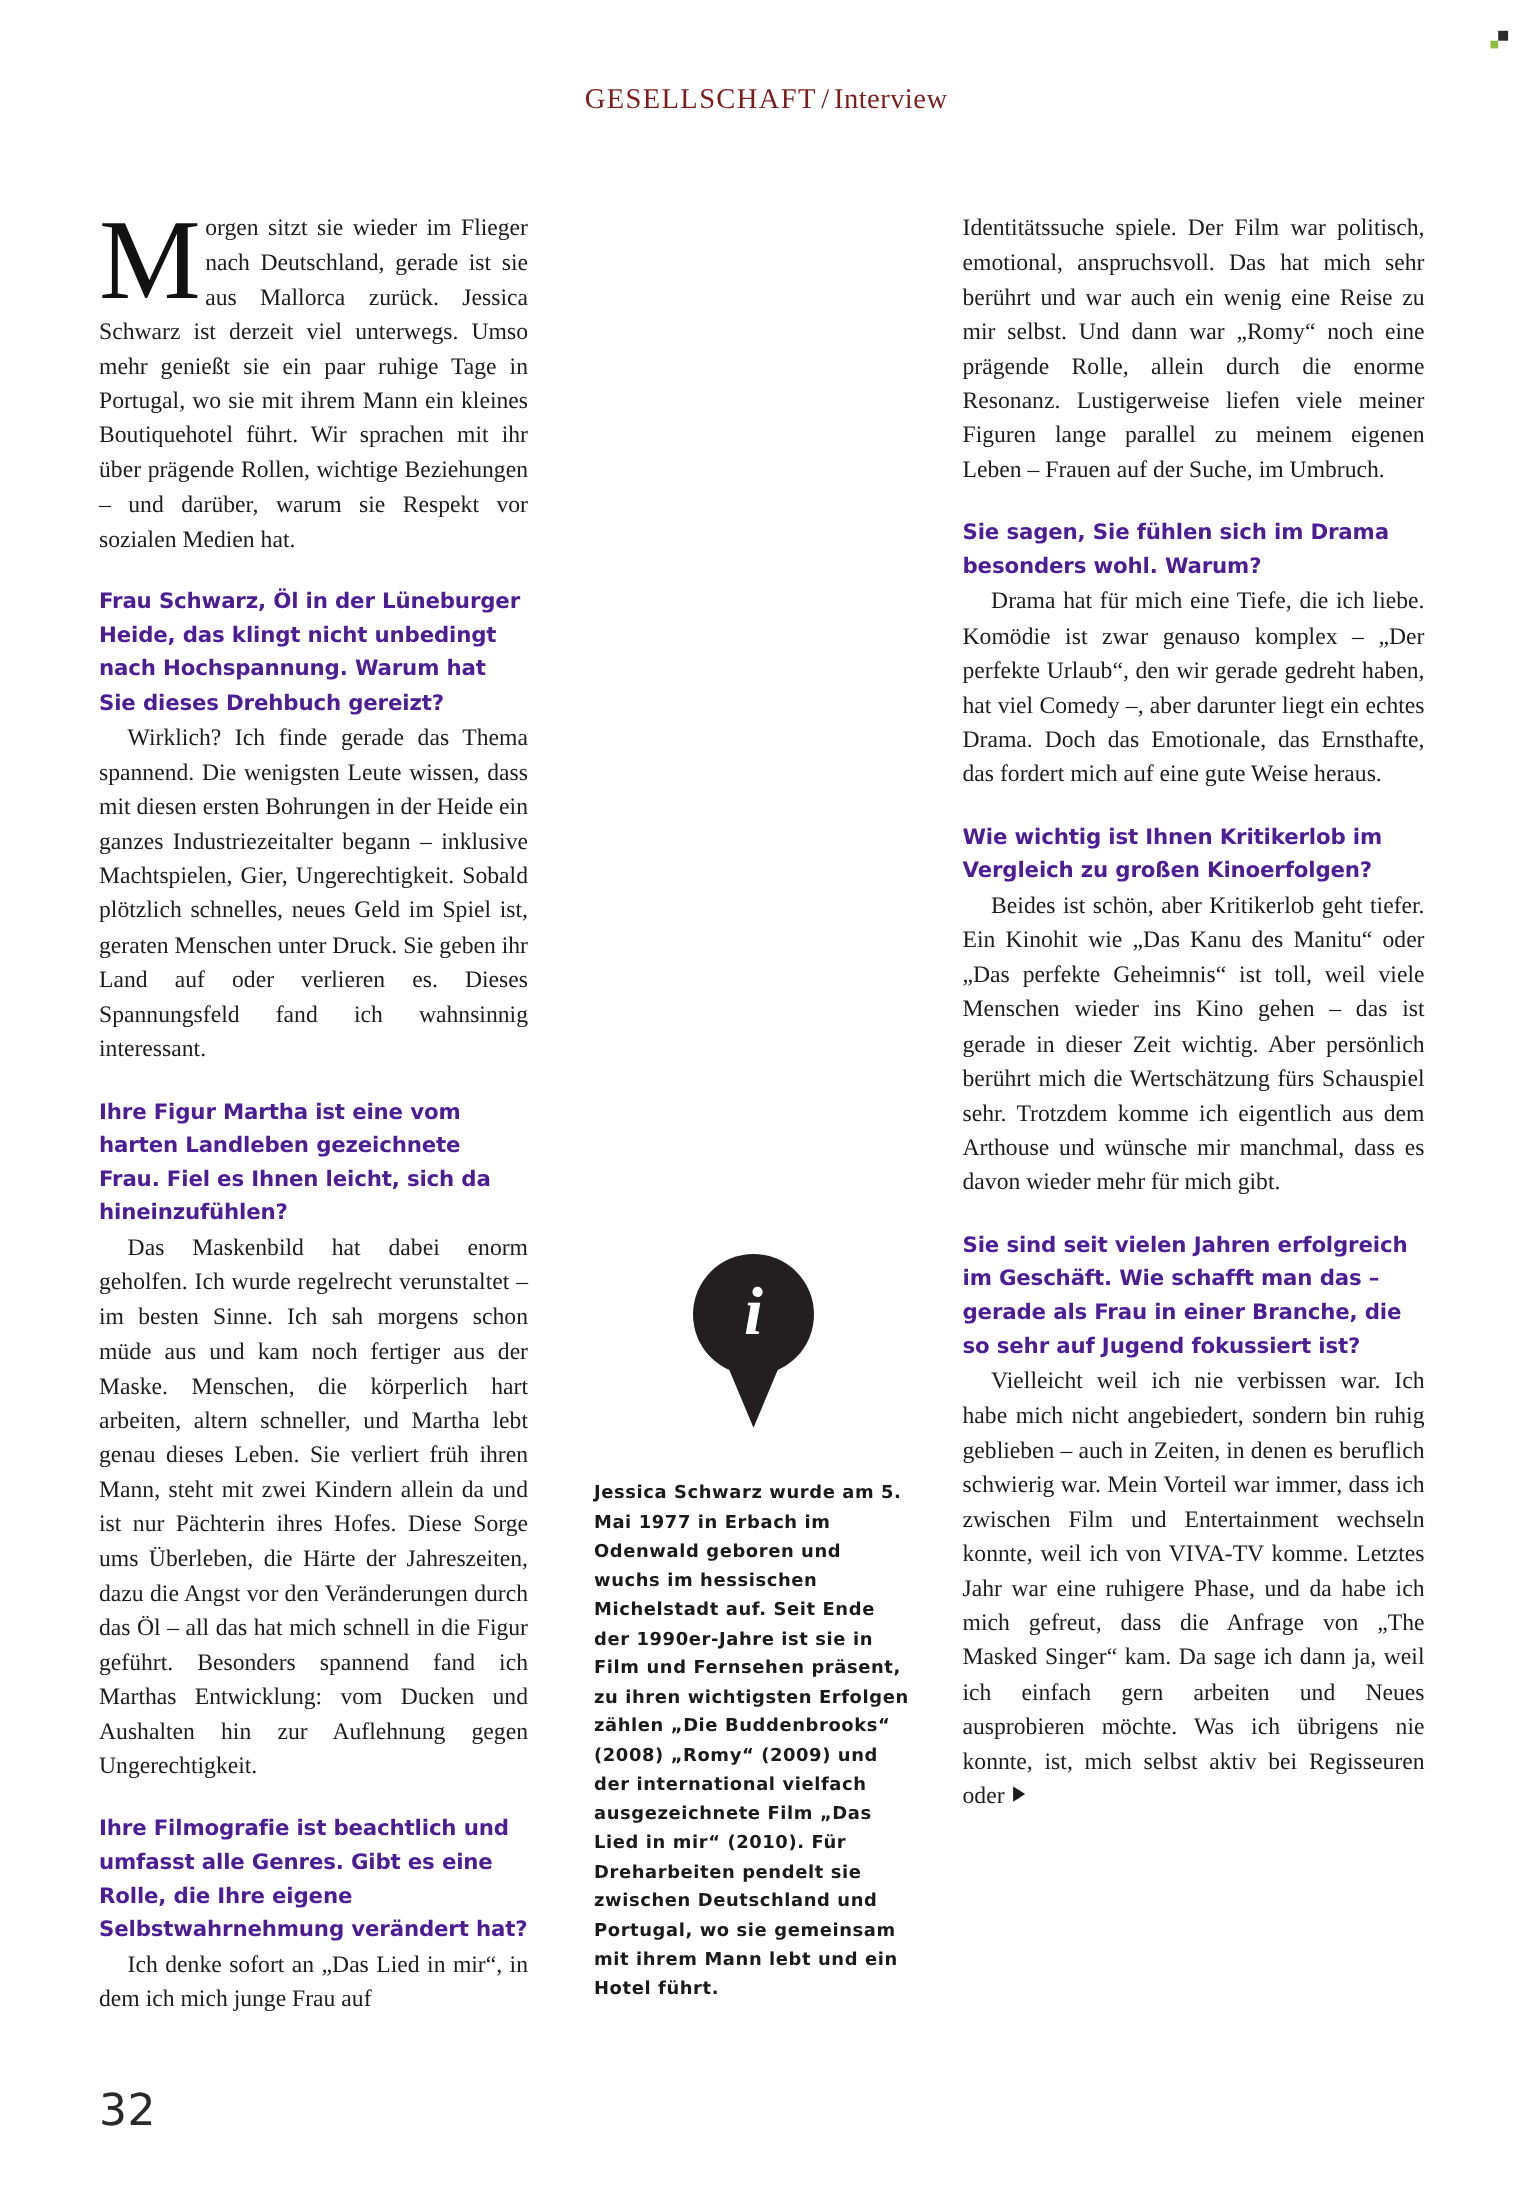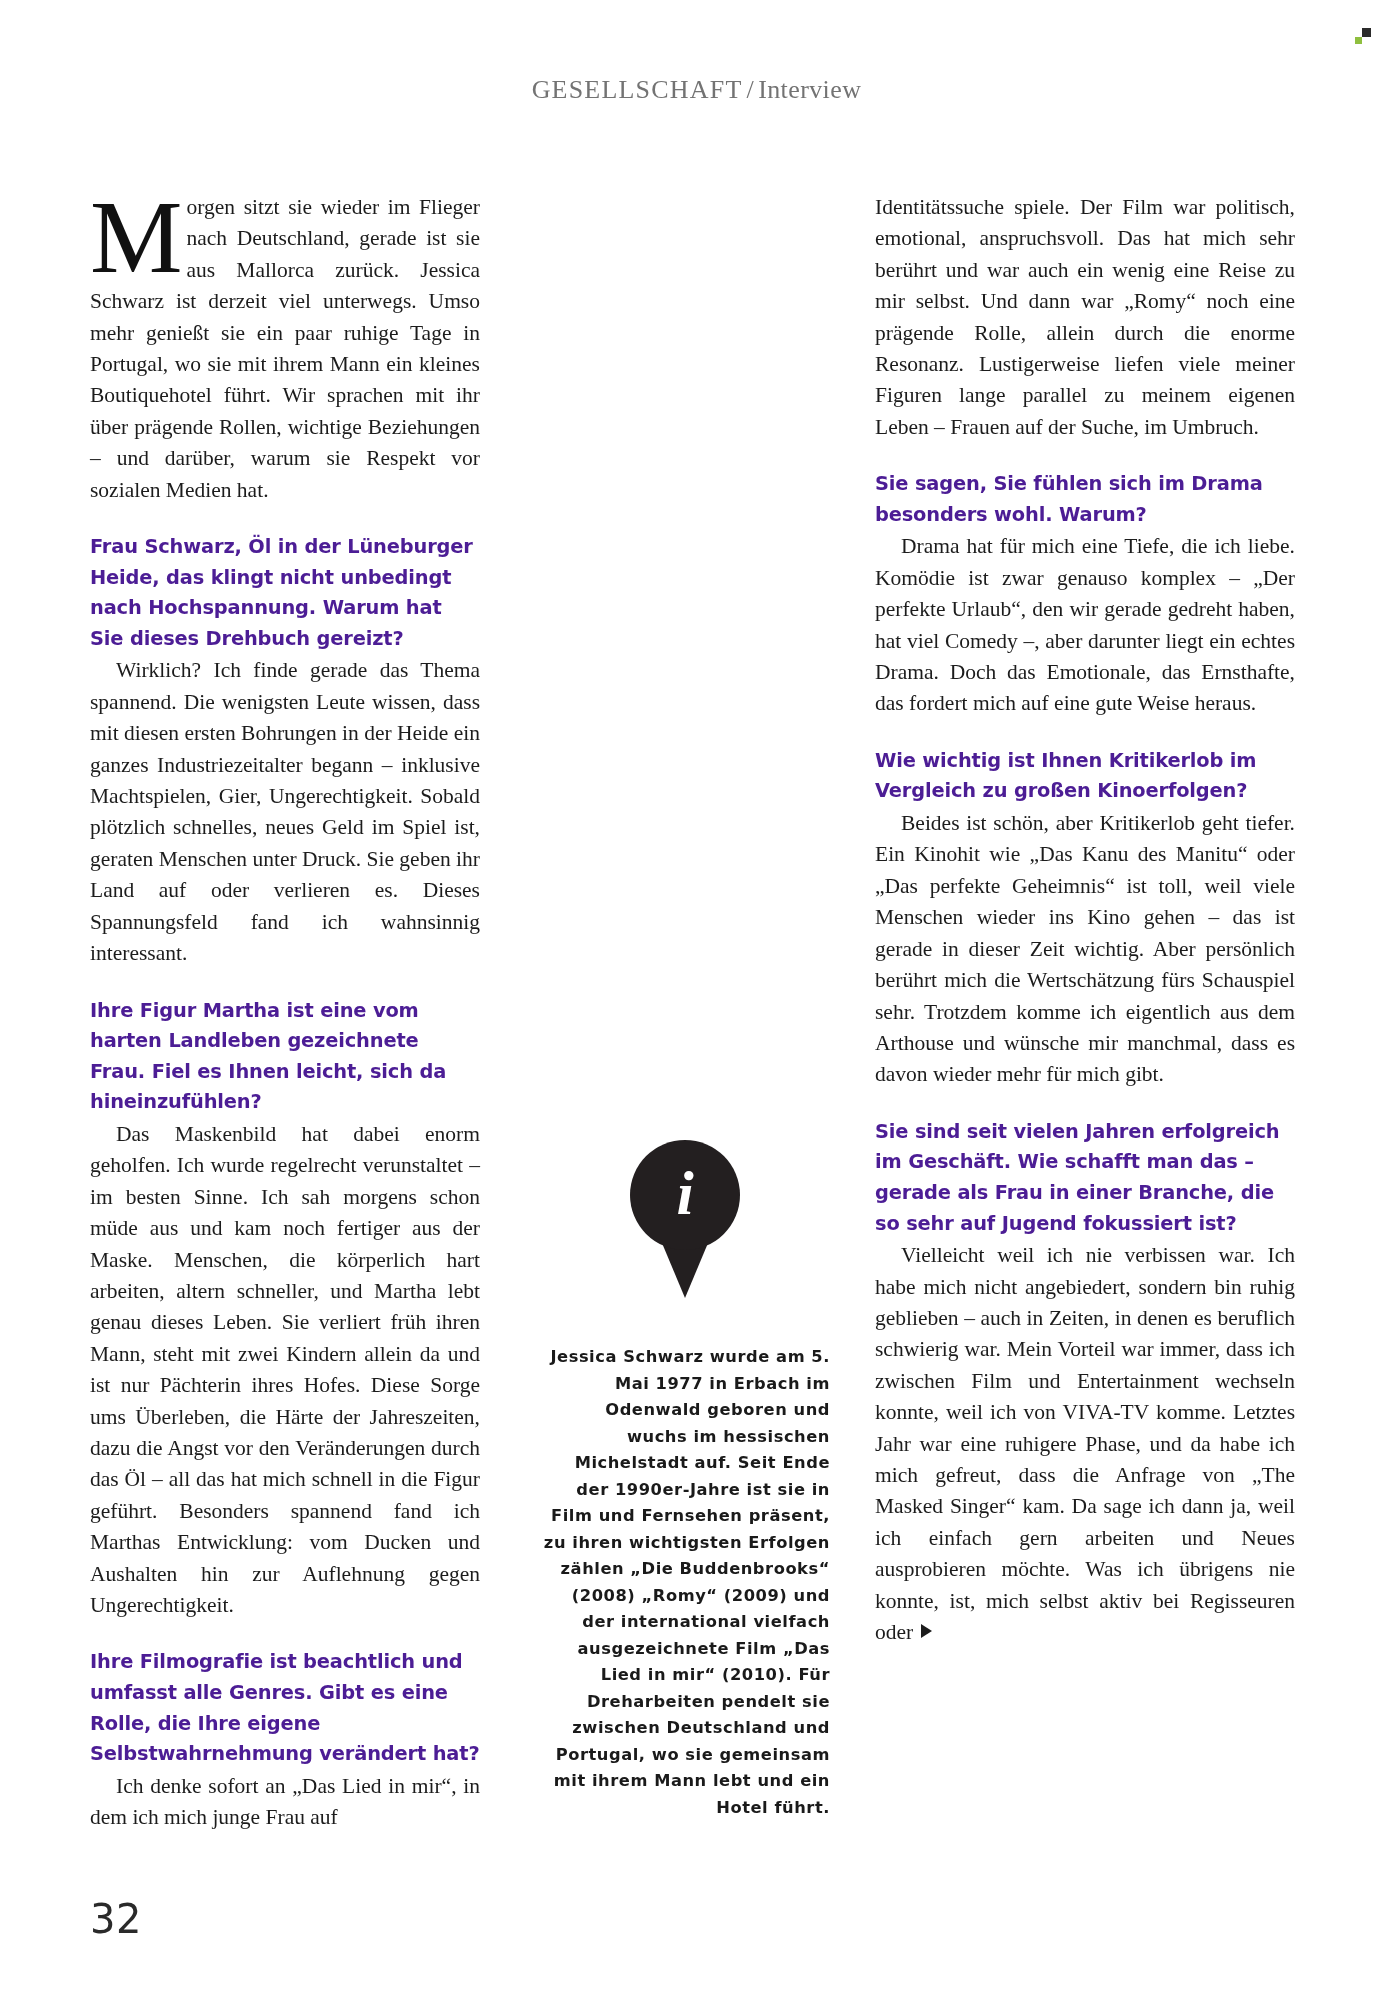--- a/index.html
+++ b/index.html
@@ -40,21 +40,21 @@
   
   .running-head {
     position: absolute;
     top: 75px;
     left: 0;
     width: 100%;
     text-align: center;
     font-family: "Liberation Serif", serif;
     font-size: 26px;
     letter-spacing: 0.4px;
-    color: #737373;
+    color: #7f1d1d;
   }
   .running-head .rh-cat { letter-spacing: 1.2px; }
   .running-head .rh-sep { padding: 0 4px; }
 
   
   .col {
     position: absolute;
     top: 192px;
   }
   .col-left  { left: 90px;  width: 390px; }
@@ -149,21 +149,21 @@
     z-index: 3;
     padding-bottom: 4px;
     box-sizing: border-box;
   }
   .info-caption {
     font-family: "DejaVu Sans", sans-serif;
     font-weight: bold;
     font-size: 16.3px;
     line-height: 26.5px;
     letter-spacing: 0.55px;
-    text-align: right;
+    text-align: left;
     color: #1a1a1a;
     margin-top: 4px;
   }
 
   
   .cont-arrow {
     display: inline-block;
     width: 0; height: 0;
     border-top: 7px solid transparent;
     border-bottom: 7px solid transparent;

